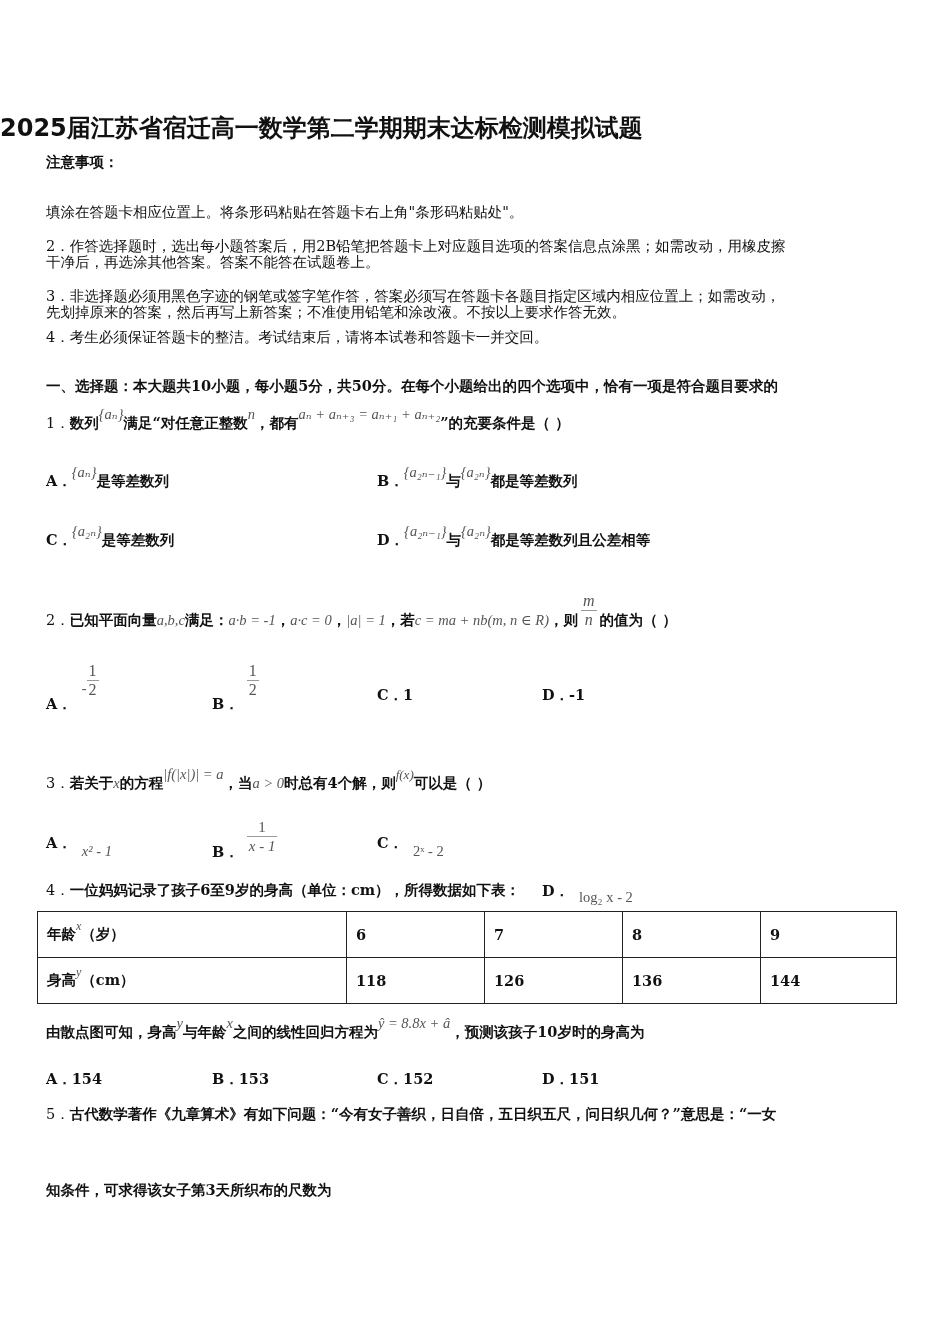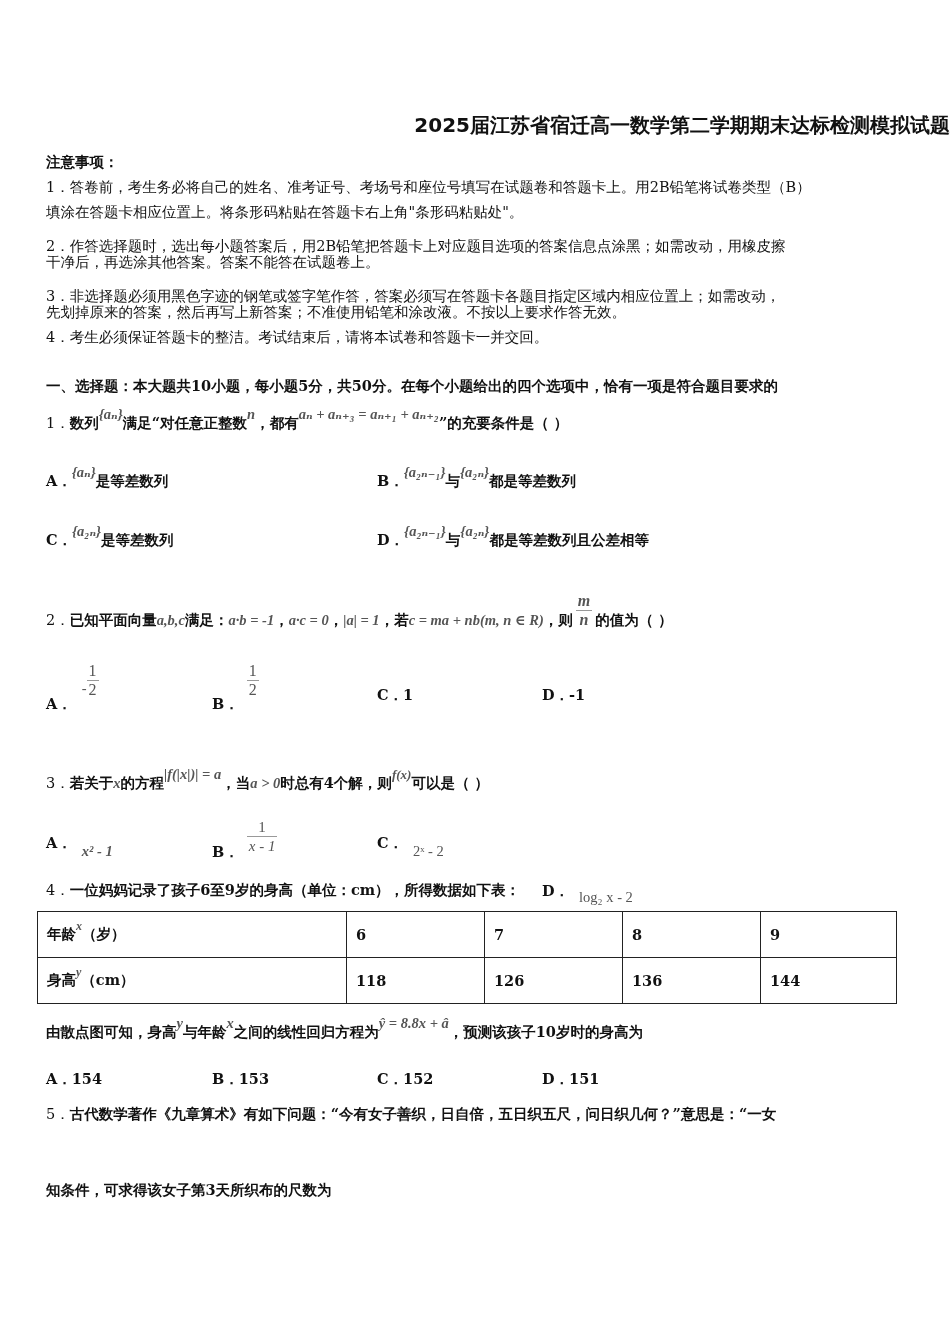--- a/index.html
+++ b/index.html
@@ -3,32 +3,32 @@
   <meta charset="utf-8">
   <style>
     html, body { margin: 0; padding: 0; background: #ffffff; }
     body {
       width: 950px; height: 1344px; position: relative; overflow: hidden;
       font-family: "DejaVu Serif", "Liberation Serif", serif;
       color: #111;
     }
     .page { position: absolute; left: 0; top: 0; width: 950px; height: 1344px; }
     .title {
-      position: absolute; left: 0; width: 950px; top: 112px; text-align: right;
+      position: absolute; left: 0; width: 950px; top: 112px; text-align: left;
       font-family: "DejaVu Sans", "Liberation Sans", sans-serif;
-      font-weight: bold; font-size: 20px; letter-spacing: 0px; color: #111;
+      font-weight: bold; font-size: 24px; letter-spacing: 0px; color: #111;
     }
     .line {
       position: absolute; left: 46px; font-size: 14.5px; line-height: 20px;
       white-space: nowrap; color: #111;
     }
     .b { font-weight: bold; }
     .math {
       font-family: "Liberation Serif", "DejaVu Serif", serif;
-      font-style: italic; color: #555; font-weight: bold;
+      font-style: italic; color: #555; font-weight: normal;
     }
     .mathu { font-family: "Liberation Serif", "DejaVu Serif", serif; color: #555; font-weight: normal; }
     .sup { position: relative; top: -9px; }
     .opt { position: absolute; font-size: 14.5px; white-space: nowrap; }
     .opt-label { font-weight: bold; }
     .frac { display: inline-block; vertical-align: middle; text-align: center; font-family: "Liberation Serif", serif; color: #555; font-size: 16px; }
     .frac .num { display: block; line-height: 18px; padding: 0 2px; }
     .frac .den { display: block; line-height: 18px; border-top: 1px solid #999; padding: 0 2px; }
     table.data {
       position: absolute; left: 37px; top: 911px; width: 860px;
@@ -40,21 +40,20 @@
     }
   </style>
 </head>
 <body>
 
 <div class="page">
 
   <div class="title">2025届江苏省宿迁高一数学第二学期期末达标检测模拟试题</div>
 
   <div class="line b" style="top:152px;">注意事项：</div>
-  <div class="line" style="top:177px;">1．答卷前，考生务必将自己的姓名、准考证号、考场号和座位号填写在试题卷和答题卡上。用2B铅笔将试卷类型（B）</div>
   <div class="line" style="top:202px;">填涂在答题卡相应位置上。将条形码粘贴在答题卡右上角"条形码粘贴处"。</div>
   <div class="line" style="top:236px;">2．作答选择题时，选出每小题答案后，用2B铅笔把答题卡上对应题目选项的答案信息点涂黑；如需改动，用橡皮擦</div>
   <div class="line" style="top:252px;">干净后，再选涂其他答案。答案不能答在试题卷上。</div>
   <div class="line" style="top:286px;">3．非选择题必须用黑色字迹的钢笔或签字笔作答，答案必须写在答题卡各题目指定区域内相应位置上；如需改动，</div>
   <div class="line" style="top:302px;">先划掉原来的答案，然后再写上新答案；不准使用铅笔和涂改液。不按以上要求作答无效。</div>
   <div class="line" style="top:327px;">4．考生必须保证答题卡的整洁。考试结束后，请将本试卷和答题卡一并交回。</div>
 
   <div class="line b" style="top:376px;">一、选择题：本大题共10小题，每小题5分，共50分。在每个小题给出的四个选项中，恰有一项是符合题目要求的</div>
 
   <div class="line" style="top:413px;">

